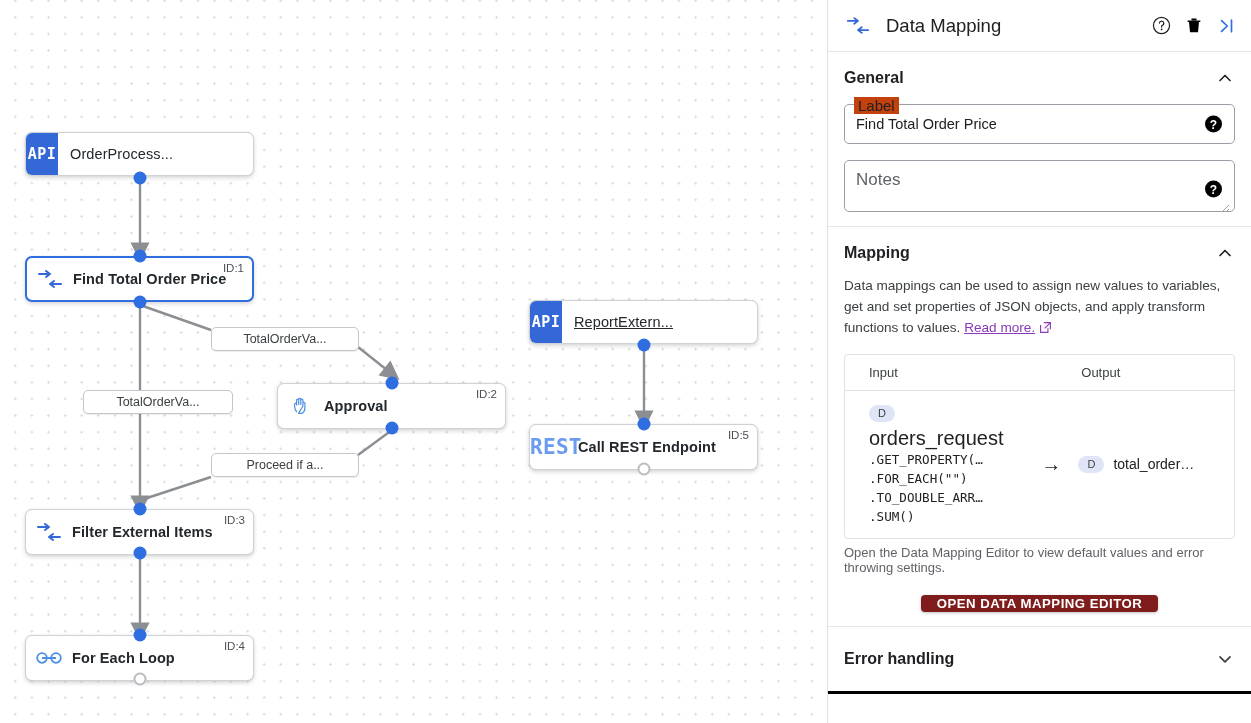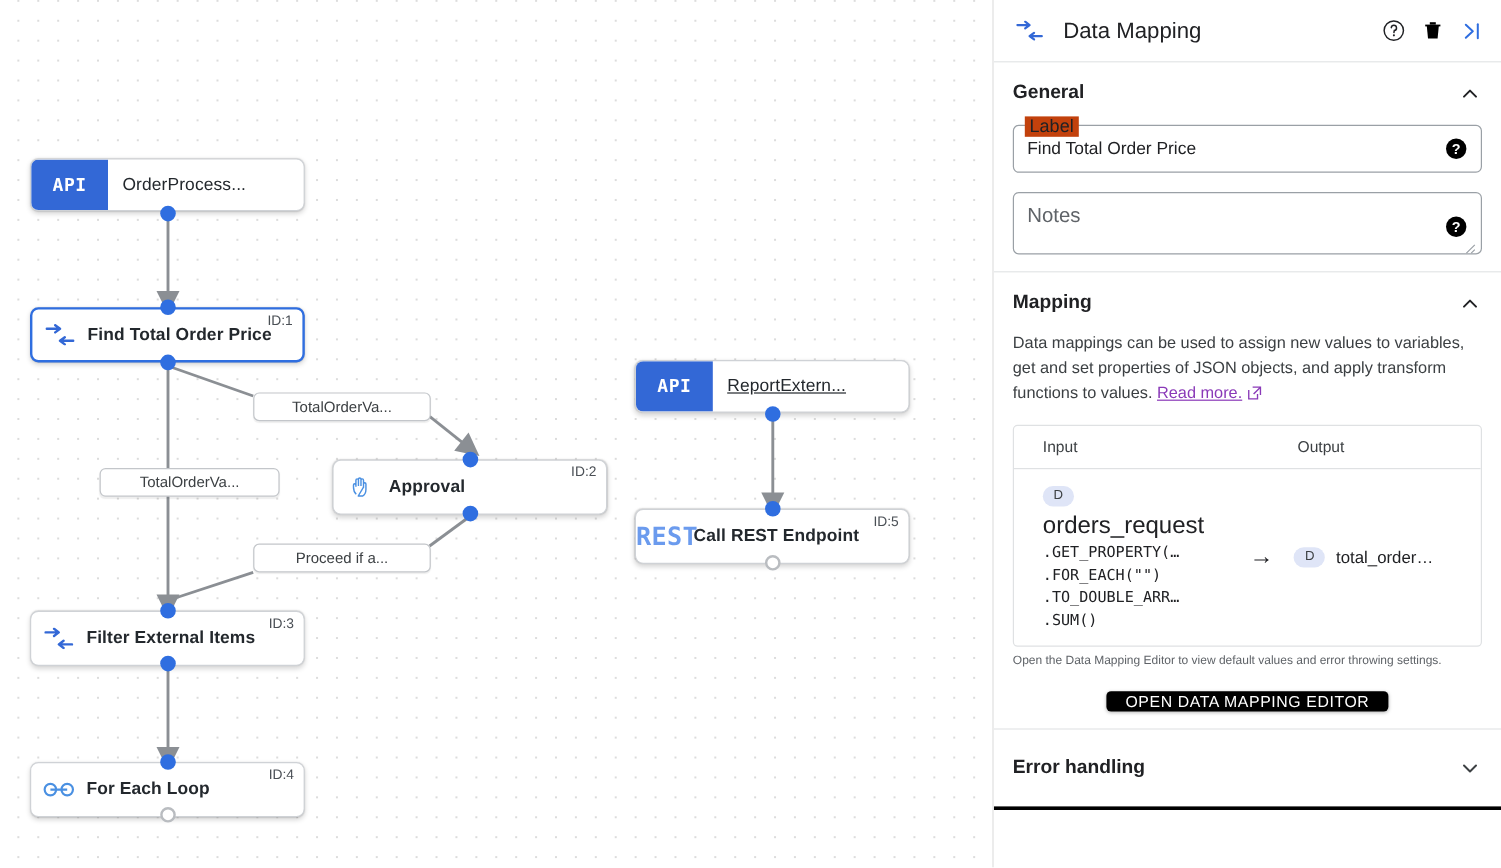--- a/index.html
+++ b/index.html
@@ -38,21 +38,21 @@
   .node.selected { border: 2px solid #2f6ee0; }
   .node-title {
     font-size: 14.5px; font-weight: bold; color: #23282d;
     letter-spacing: .1px; white-space: nowrap;
   }
   .node-id {
     position: absolute; right: 8px; top: 4px;
     font-size: 11.5px; color: #4a4f55; font-weight: normal;
   }
   .api-badge {
-    width: 64px; align-self: stretch;
+    width: 32px; align-self: stretch;
     background: #3368d6; color: #fff;
     display: flex; align-items: center; justify-content: center;
     font-family: "DejaVu Sans Mono", monospace;
     font-size: 15px; font-weight: bold; letter-spacing: .5px;
   }
   .rest-badge {
     width: 48px; text-align: center;
     color: #6b9bee;
     font-family: "DejaVu Sans Mono", monospace;
     font-size: 21px; font-weight: bold; letter-spacing: .3px;
@@ -164,28 +164,28 @@
     display: inline-flex; align-items: center; justify-content: center;
     background: #dfe5f7; color: #3c4043;
     border-radius: 9px; height: 17px; min-width: 26px;
     font-size: 11px;
   }
   .var-name { font-size: 20px; color: #202124; margin-top: 5px; }
   .expr {
     font-family: "DejaVu Sans Mono", monospace;
     font-size: 12.6px; color: #202124; line-height: 19px;
   }
-  .hint { margin-top: 6px; font-size: 10px; color: #5f6368; }
+  .hint { margin-top: 6px; font-size: 13px; color: #5f6368; }
 
   .btn-row { display: flex; justify-content: center; margin-top: 20px; }
   .primary-btn {
-    background: #000000; color: #fff;
+    background: #7f1d1d; color: #fff;
     border: none; border-radius: 4px;
     height: 17px; padding: 0 16px;
-    font-size: 13.2px; font-weight: normal; letter-spacing: .5px;
+    font-size: 13.2px; font-weight: bold; letter-spacing: .5px;
     font-family: "Liberation Sans", sans-serif;
     box-shadow: 0 1px 3px rgba(0,0,0,.25);
     cursor: pointer;
   }
   .chev { display: flex; align-items: center; }
 </style>
 </head>
 <body>
 
 <div id="app">

